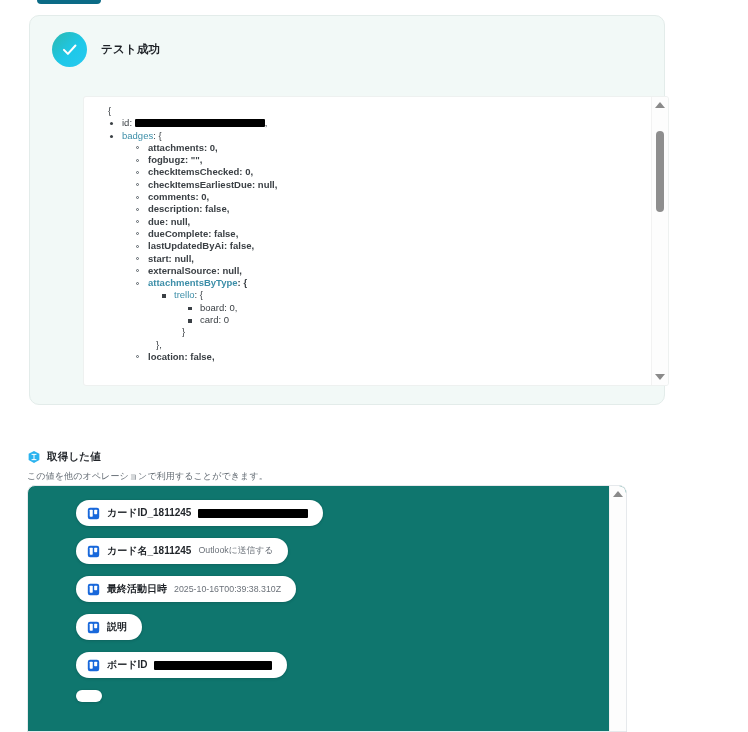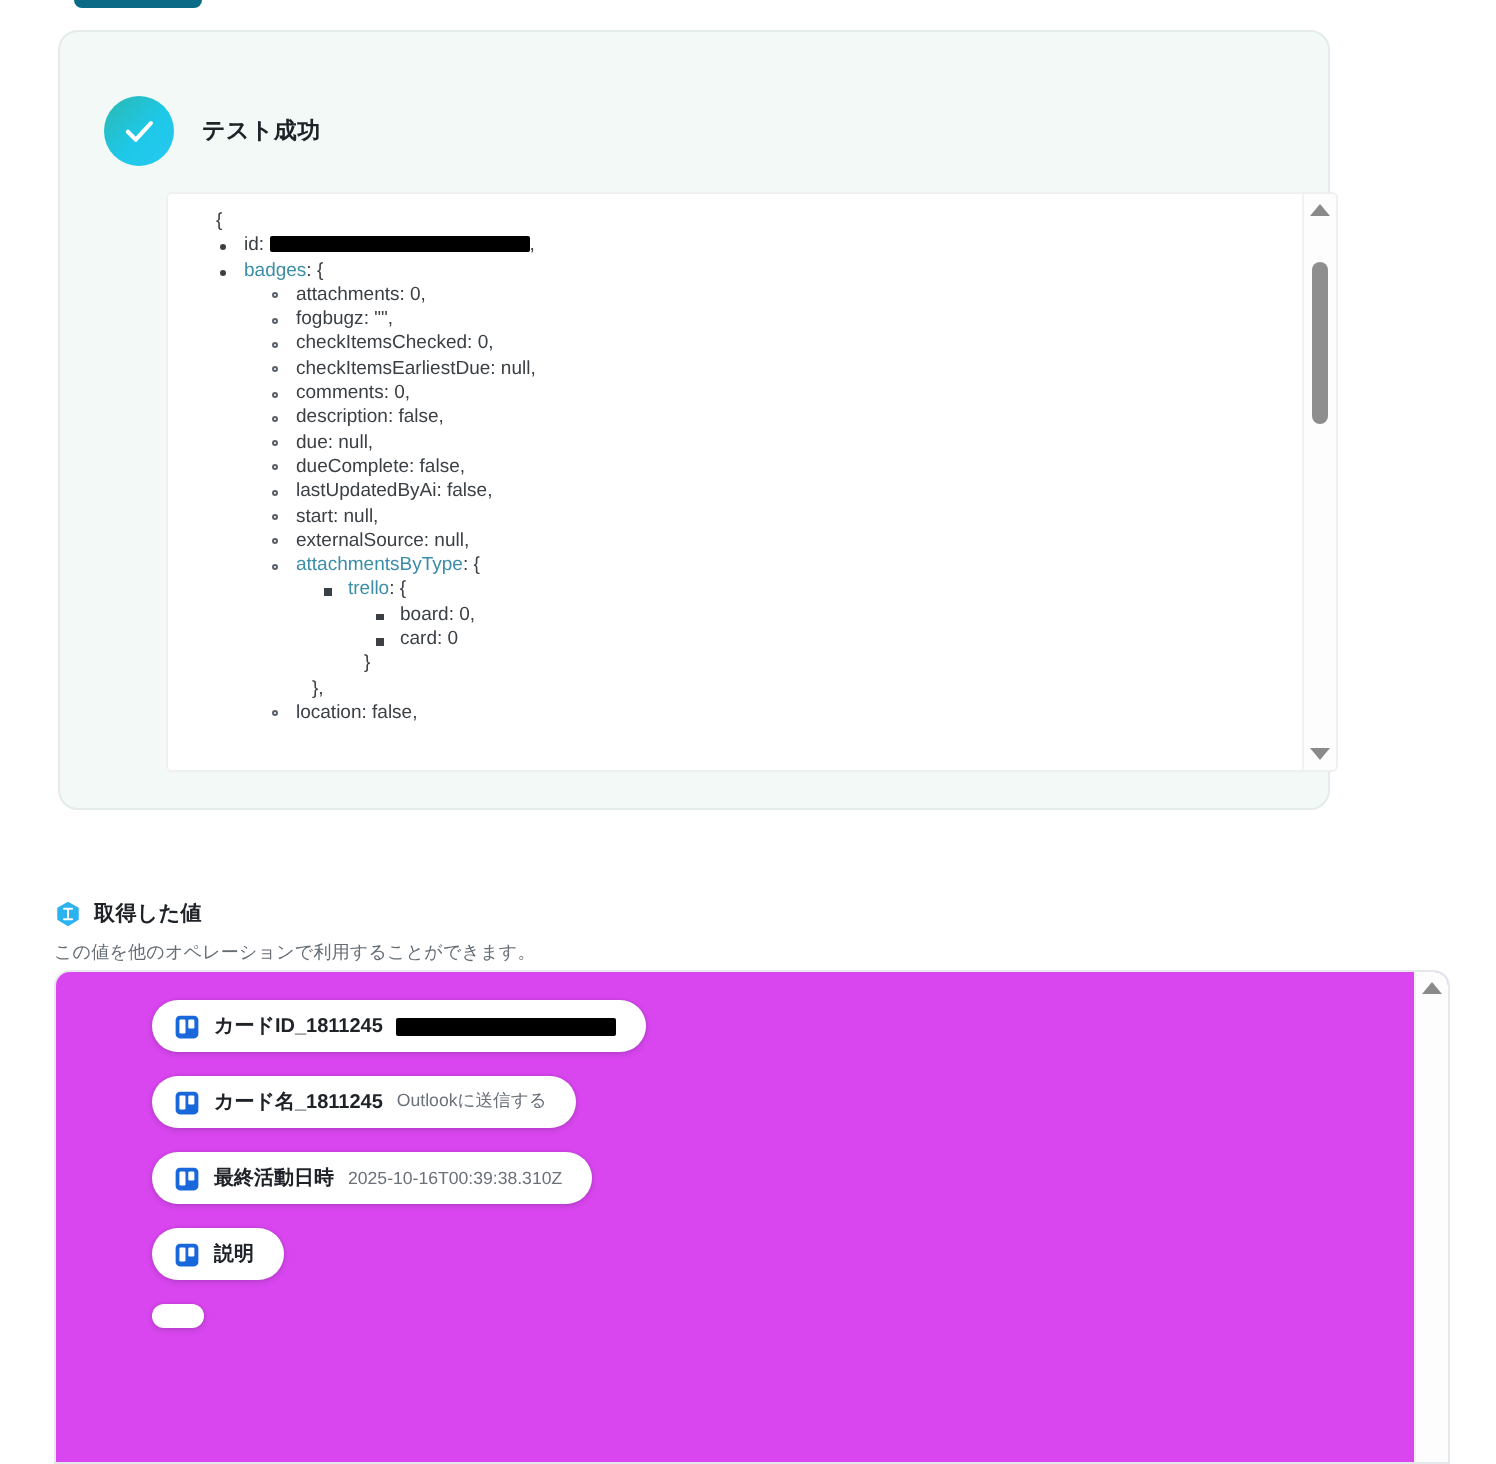--- a/index.html
+++ b/index.html
@@ -41,21 +41,21 @@
     height: 390px;
     background: #f2f9f7;
     border: 1px solid #e3ecea;
     border-radius: 10px;
     box-sizing: border-box;
   }
 
   .success-head {
     position: absolute;
     left: 22px;
-    top: 32px;
+    top: 16px;
     display: flex;
     align-items: center;
     gap: 14px;
   }
 
   .success-icon {
     width: 35px;
     height: 35px;
     border-radius: 50%;
     background: linear-gradient(135deg, #2bb8b0 0%, #1ec8e8 55%, #28c9f0 100%);
@@ -119,21 +119,21 @@
   li.lvl1::before {
     content: "";
     position: absolute;
     left: 8px;
     top: 5px;
     width: 3px;
     height: 3px;
     background: #3b4045;
     border-radius: 50%;
   }
-  li.lvl2 { padding-left: 20px; }
+  li.lvl2 { padding-left: 20px; font-weight: bold; }
   li.lvl2::before {
     content: "";
     position: absolute;
     left: 8px;
     top: 4.5px;
     width: 3px;
     height: 3px;
     border: 1px solid #5a6168;
     border-radius: 50%;
     box-sizing: border-box;
@@ -230,23 +230,23 @@
     top: 470px;
     font-size: 9px;
     color: #646c74;
     letter-spacing: .1px;
   }
 
   .out-panel {
     position: absolute;
     left: 27px;
     top: 485px;
-    width: 698px;
+    width: 600px;
     height: 247px;
-    background: #d946ef;
+    background: #0f766e;
     border: 1px solid #e6e9ec;
     border-radius: 8px 8px 0 0;
     box-sizing: border-box;
     overflow: hidden;
   }
   .out-scroll {
     position: absolute;
     left: 0; top: 0; right: 18px; bottom: 0;
     overflow: hidden;
   }
@@ -392,20 +392,31 @@
           <div class="chip-row"><div class="chip">
               <span>
                 <svg class="trello-icon" viewBox="0 0 24 24" aria-hidden="true">
   <rect x="1.5" y="1.5" width="21" height="21" rx="4" fill="#1868db"></rect>
   <rect x="5" y="5" width="5.6" height="13" rx="1.2" fill="#ffffff"></rect>
   <rect x="13.2" y="5" width="5.6" height="8.4" rx="1.2" fill="#ffffff"></rect>
 </svg>
               </span>
               <span class="chip-label">説明</span>
             </div></div>
+          <div class="chip-row"><div class="chip">
+              <span>
+                <svg class="trello-icon" viewBox="0 0 24 24" aria-hidden="true">
+  <rect x="1.5" y="1.5" width="21" height="21" rx="4" fill="#1868db"></rect>
+  <rect x="5" y="5" width="5.6" height="13" rx="1.2" fill="#ffffff"></rect>
+  <rect x="13.2" y="5" width="5.6" height="8.4" rx="1.2" fill="#ffffff"></rect>
+</svg>
+              </span>
+              <span class="chip-label">ボードID</span>
+              <span class="chip-redacted" style="width: 118px;"></span>
+            </div></div>
           <div class="chip-row"><div class="chip"></div></div>
         </div>
     </div>
     <div class="vscroll">
       <span class="arrow up"></span>
     </div>
   </div>
 
 </div>
 

